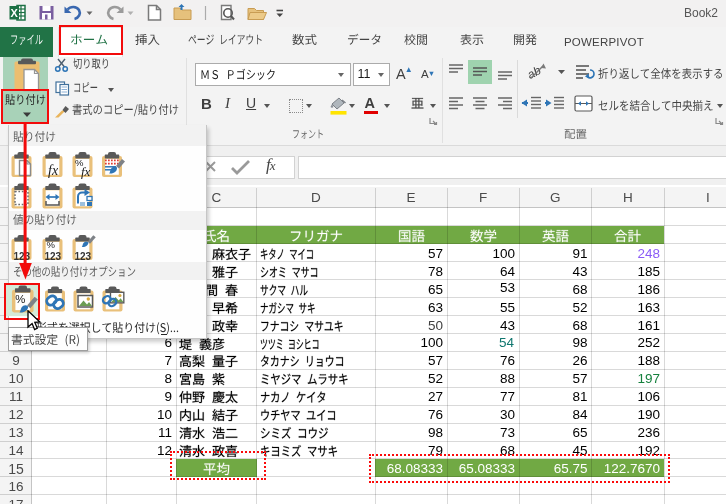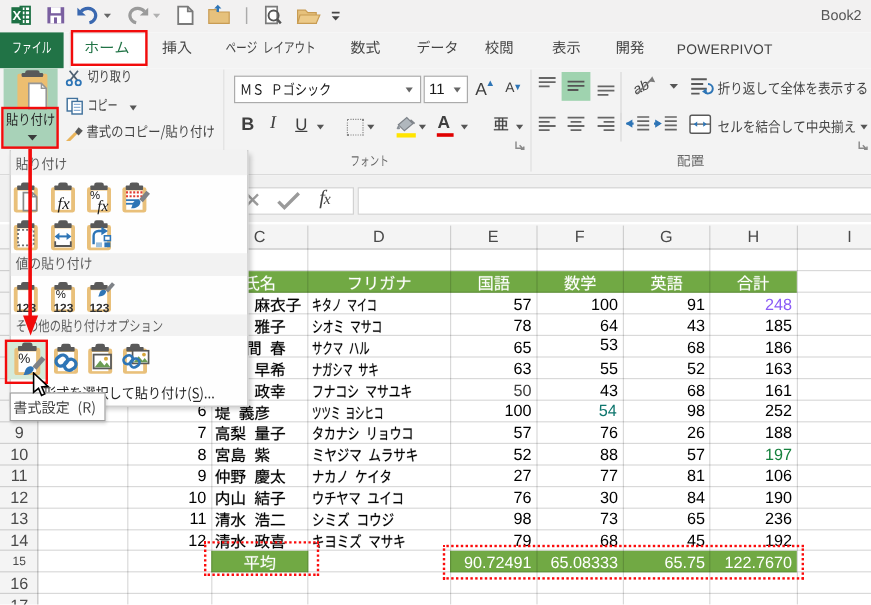--- a/index.html
+++ b/index.html
@@ -270,21 +270,21 @@
 <div class="hdrtxt" style="left:0;top:279.69px;width:32px;height:17.93px;line-height:20.6px;font-size:13.5px">5</div>
 <div class="hdrtxt" style="left:0;top:297.62px;width:32px;height:17.93px;line-height:20.6px;font-size:13.5px">6</div>
 <div class="hdrtxt" style="left:0;top:315.55px;width:32px;height:17.93px;line-height:20.6px;font-size:13.5px">7</div>
 <div class="hdrtxt" style="left:0;top:333.48px;width:32px;height:17.93px;line-height:20.6px;font-size:13.5px">8</div>
 <div class="hdrtxt" style="left:0;top:351.41px;width:32px;height:17.93px;line-height:20.6px;font-size:13.5px">9</div>
 <div class="hdrtxt" style="left:0;top:369.34px;width:32px;height:17.93px;line-height:20.6px;font-size:13.5px">10</div>
 <div class="hdrtxt" style="left:0;top:387.27px;width:32px;height:17.93px;line-height:20.6px;font-size:13.5px">11</div>
 <div class="hdrtxt" style="left:0;top:405.20px;width:32px;height:17.93px;line-height:20.6px;font-size:13.5px">12</div>
 <div class="hdrtxt" style="left:0;top:423.13px;width:32px;height:17.93px;line-height:20.6px;font-size:13.5px">13</div>
 <div class="hdrtxt" style="left:0;top:441.06px;width:32px;height:17.93px;line-height:20.6px;font-size:13.5px">14</div>
-<div class="hdrtxt" style="left:0;top:458.99px;width:32px;height:17.93px;line-height:20.6px;font-size:10px">15</div>
+<div class="hdrtxt" style="left:0;top:458.99px;width:32px;height:17.93px;line-height:20.6px;font-size:14px">15</div>
 <div class="hdrtxt" style="left:0;top:476.92px;width:32px;height:17.93px;line-height:20.6px;font-size:13.5px">16</div>
 <div class="hdrtxt" style="left:0;top:494.85px;width:32px;height:17.93px;line-height:20.6px;font-size:13.5px">17</div>
 <div class="num" style="left:106.0px;top:243.83px;width:66.0px;height:17.93px;line-height:20.6px;color:#000">1</div>
 <div class="num" style="left:375.0px;top:243.83px;width:68.0px;height:17.93px;line-height:20.6px;color:#000">57</div>
 <div class="num" style="left:447.0px;top:243.83px;width:68.0px;height:17.93px;line-height:20.6px;color:#000">100</div>
 <div class="num" style="left:519.0px;top:243.83px;width:68.5px;height:17.93px;line-height:20.6px;color:#000">91</div>
 <div class="num" style="left:591.5px;top:243.83px;width:68.5px;height:31px;line-height:20.6px;color:#8b5cf6">248</div>
 <div class="num" style="left:106.0px;top:261.76px;width:66.0px;height:17.93px;line-height:20.6px;color:#000">2</div>
 <div class="num" style="left:375.0px;top:261.76px;width:68.0px;height:17.93px;line-height:20.6px;color:#000">78</div>
 <div class="num" style="left:447.0px;top:261.76px;width:68.0px;height:17.93px;line-height:20.6px;color:#000">64</div>
@@ -333,21 +333,21 @@
 <div class="num" style="left:106.0px;top:423.13px;width:66.0px;height:17.93px;line-height:20.6px;color:#000">11</div>
 <div class="num" style="left:375.0px;top:423.13px;width:68.0px;height:17.93px;line-height:20.6px;color:#000">98</div>
 <div class="num" style="left:447.0px;top:423.13px;width:68.0px;height:17.93px;line-height:20.6px;color:#000">73</div>
 <div class="num" style="left:519.0px;top:423.13px;width:68.5px;height:17.93px;line-height:20.6px;color:#000">65</div>
 <div class="num" style="left:591.5px;top:423.13px;width:68.5px;height:17.93px;line-height:20.6px;color:#000">236</div>
 <div class="num" style="left:106.0px;top:441.06px;width:66.0px;height:17.93px;line-height:20.6px;color:#000">12</div>
 <div class="num" style="left:375.0px;top:441.06px;width:68.0px;height:17.93px;line-height:20.6px;color:#000">79</div>
 <div class="num" style="left:447.0px;top:441.06px;width:68.0px;height:17.93px;line-height:20.6px;color:#000">68</div>
 <div class="num" style="left:519.0px;top:441.06px;width:68.5px;height:17.93px;line-height:20.6px;color:#000">45</div>
 <div class="num" style="left:591.5px;top:441.06px;width:68.5px;height:17.93px;line-height:20.6px;color:#000">192</div>
-<div class="num" style="left:375.0px;top:458.99px;width:68.0px;height:17.93px;line-height:20.6px;color:#ffffff">90.72491</div>
+<div class="num" style="left:375.0px;top:458.99px;width:68.0px;height:17.93px;line-height:20.6px;color:#ffffff">68.08333</div>
 <div class="num" style="left:447.0px;top:458.99px;width:68.0px;height:17.93px;line-height:20.6px;color:#ffffff">65.08333</div>
 <div class="num" style="left:519.0px;top:458.99px;width:68.5px;height:17.93px;line-height:20.6px;color:#ffffff">65.75</div>
 <div class="num" style="left:591.5px;top:458.99px;width:68.5px;height:17.93px;line-height:20.6px;color:#ffffff">122.7670</div>
 <svg width="0" height="0" style="position:absolute">
         <defs>
           <path id="jg0" d="M861 -665 800 -704C781 -699 762 -699 747 -699C701 -699 302 -699 245 -699C212 -699 173 -702 145 -705V-617C171 -618 205 -620 245 -620C302 -620 698 -620 756 -620C742 -524 696 -385 625 -294C541 -187 429 -102 235 -53L303 22C487 -36 606 -129 697 -246C776 -349 824 -510 846 -615C850 -634 854 -651 861 -665Z"></path>
           <path id="jg1" d="M865 -505 820 -547C807 -544 780 -542 765 -542C717 -542 310 -542 271 -542C241 -542 205 -545 177 -549V-466C208 -468 241 -470 271 -470C310 -470 693 -469 749 -469C720 -420 648 -332 577 -289L642 -244C732 -306 816 -431 845 -478C850 -486 859 -498 865 -505ZM529 -402H442C445 -382 448 -362 448 -342C448 -212 429 -102 294 -11C271 5 247 15 225 23L296 79C507 -38 527 -189 529 -402Z"></path>
           <path id="jg2" d="M86 -361 126 -283C265 -326 402 -386 507 -446V-76C507 -38 504 12 501 31H599C595 11 593 -38 593 -76V-498C695 -566 787 -642 863 -721L796 -783C727 -700 627 -613 523 -548C412 -478 259 -408 86 -361Z"></path>
           <path id="jg3" d="M524 -21 577 23C584 17 595 9 611 0C727 -57 866 -160 952 -277L905 -345C828 -232 705 -141 613 -99C613 -130 613 -613 613 -676C613 -714 616 -742 617 -750H525C526 -742 530 -714 530 -676C530 -613 530 -123 530 -77C530 -57 528 -37 524 -21ZM66 -26 141 24C225 -45 289 -143 319 -250C346 -350 350 -564 350 -675C350 -705 354 -735 355 -747H263C267 -726 270 -704 270 -674C270 -563 269 -363 240 -272C210 -175 150 -86 66 -26Z"></path>
           <path id="jg4" d="M342 -380 272 -414C233 -333 148 -214 81 -153L150 -106C207 -167 300 -295 342 -380ZM760 -414 692 -377C745 -314 820 -190 859 -111L933 -152C893 -224 814 -350 760 -414ZM112 -616V-531C139 -534 167 -535 198 -535H475V-527C475 -480 475 -138 475 -84C475 -57 463 -46 436 -46C410 -46 365 -49 321 -57L328 22C369 27 428 29 470 29C531 29 556 2 556 -50C556 -122 556 -446 556 -527V-535H821C845 -535 875 -534 902 -532V-615C877 -612 844 -610 820 -610H556V-713C556 -734 560 -770 562 -784H468C472 -769 475 -734 475 -713V-610H197C165 -610 140 -612 112 -616Z"></path>

